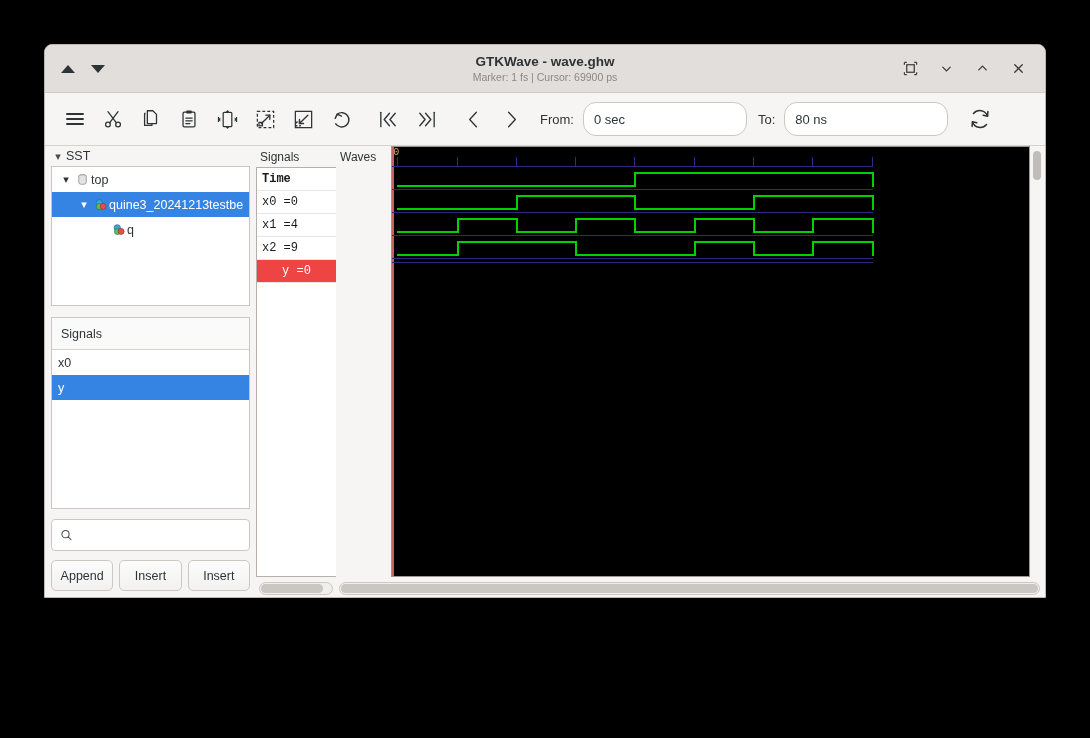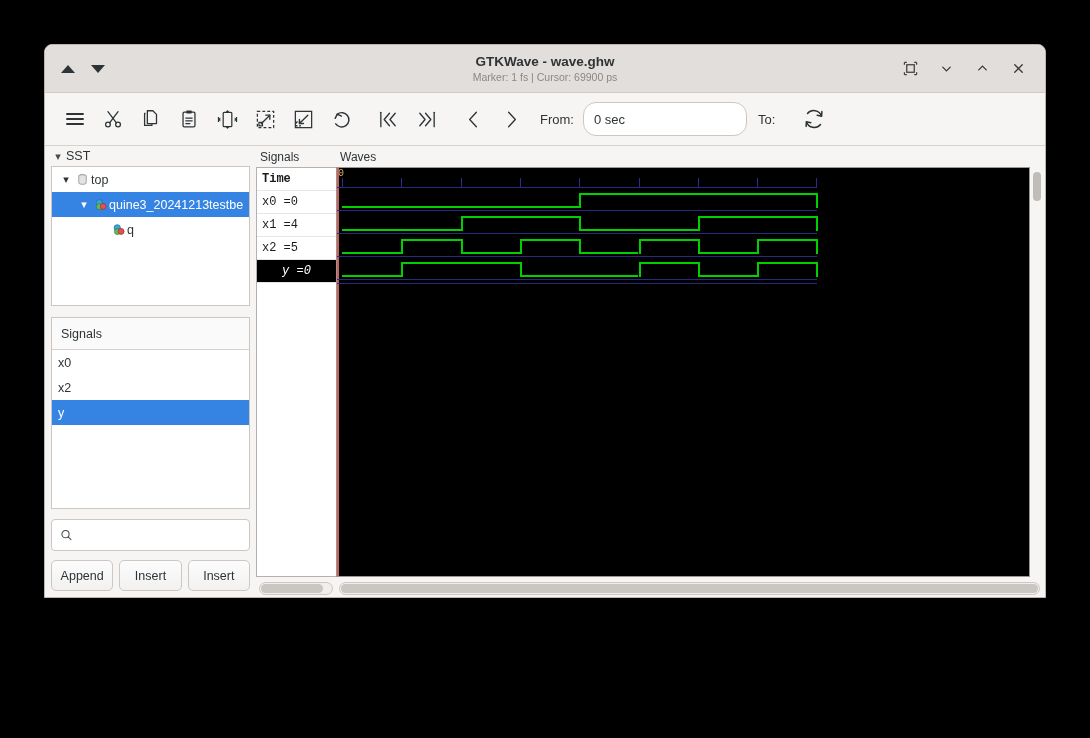--- a/index.html
+++ b/index.html
@@ -272,33 +272,33 @@
     color: #1a1a1a;
     padding-left: 5px;
     border-bottom: 1px solid #e8e6e3;
     white-space: nowrap;
   }
   .snrow.time {
     font-weight: bold;
     background: #ffffff;
   }
   .snrow.sel {
-    background: #000000;
+    background: #ef4444;
     color: #ffffff;
     justify-content: center;
     padding-left: 0;
-    font-style: italic;
   }
   .snfill { flex: 1 1 auto; background: #ffffff; }
 
   .wavecanvas-wrap {
     flex: 1 1 auto;
     display: flex;
-    flex-direction: column;
+    flex-direction: row;
     min-width: 0;
+    gap: 15px;
   }
   .waves-head {
     height: 21px;
     font-size: 12px;
     color: #2e3436;
     display: flex; align-items: center;
     padding-left: 4px;
     flex: 0 0 auto;
   }
   .canvas-row {
@@ -530,20 +530,21 @@
     <div class="tbtn">
       <svg width="23" height="23" viewBox="0 0 24 24">
         <path d="M9 4.5 L16 12 L9 19.5" fill="none" stroke="#2e3436" stroke-width="1.4" stroke-linecap="round" stroke-linejoin="round"></path>
       </svg>
     </div>
 
     <span class="fieldlbl">From:</span>
     <div class="tfield" id="from-field">0 sec</div>
 
     <span class="fieldlbl">To:</span>
+    <div class="tfield" id="to-field">80 ns</div>
 
     <div class="tbtn" style="margin-left:12px">
       <svg width="24" height="24" viewBox="0 0 24 24">
         <path d="M19.5 9 A8.2 8.2 0 0 0 5.5 6.4" fill="none" stroke="#2e3436" stroke-width="1.5" stroke-linecap="round"></path>
         <path d="M4.5 15 A8.2 8.2 0 0 0 18.5 17.6" fill="none" stroke="#2e3436" stroke-width="1.5" stroke-linecap="round"></path>
         <path d="M19.6 9.2 L19.9 4.6 M19.6 9.2 L15.2 8.3" fill="none" stroke="#2e3436" stroke-width="1.5" stroke-linecap="round"></path>
         <path d="M4.4 14.8 L4.1 19.4 M4.4 14.8 L8.8 15.7" fill="none" stroke="#2e3436" stroke-width="1.5" stroke-linecap="round"></path>
       </svg>
     </div>
   </div>
@@ -594,23 +595,20 @@
             <span class="tlabel">q</span>
           </div>
         </div>
 
       <div class="siglist">
         <div class="siglist-head">Signals</div>
         <div id="siglist-rows">
             <div class="sigrow">
               <span>x0</span>
             </div>
-            <div class="sigrow">
-              <span>x2</span>
-            </div>
             <div class="sigrow sel">
               <span>y</span>
             </div>
           </div>
       </div>
 
       <div class="searchbox">
         <svg width="14" height="14" viewBox="0 0 16 16">
           <circle cx="7" cy="7" r="4.6" fill="none" stroke="#4a4a48" stroke-width="1.3"></circle>
           <path d="M10.5 10.5 L14 14" stroke="#4a4a48" stroke-width="1.3" stroke-linecap="round"></path>
@@ -628,21 +626,21 @@
     <div class="wavepane">
       <div class="wave-top">
 
         <div class="signames">
           <div class="signames-head">Signals</div>
           <div class="signames-list">
             <div class="snrow time">Time</div>
             <div id="wave-name-rows">
                 <div class="snrow">x0 =0</div>
                 <div class="snrow">x1 =4</div>
-                <div class="snrow">x2 =5</div>
+                <div class="snrow">x2 =9</div>
                 <div class="snrow sel">y =0</div>
               </div>
             <div class="snfill" style="height:340px"></div>
           </div>
         </div>
 
         <div class="wavecanvas-wrap">
           <div class="waves-head">Waves</div>
           <div class="canvas-row">
             <div class="wavecanvas" id="wave-canvas">

